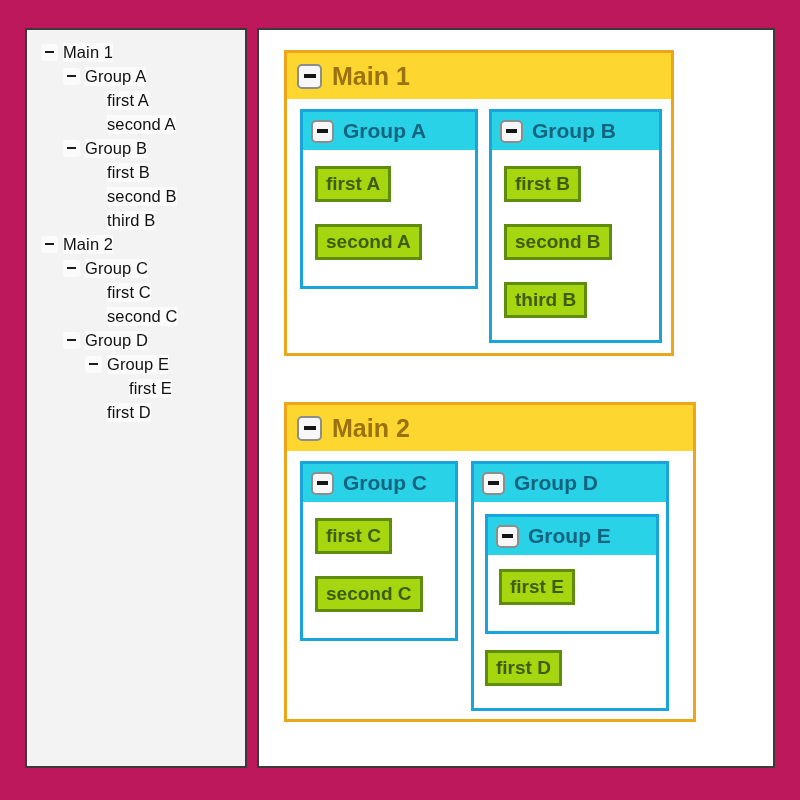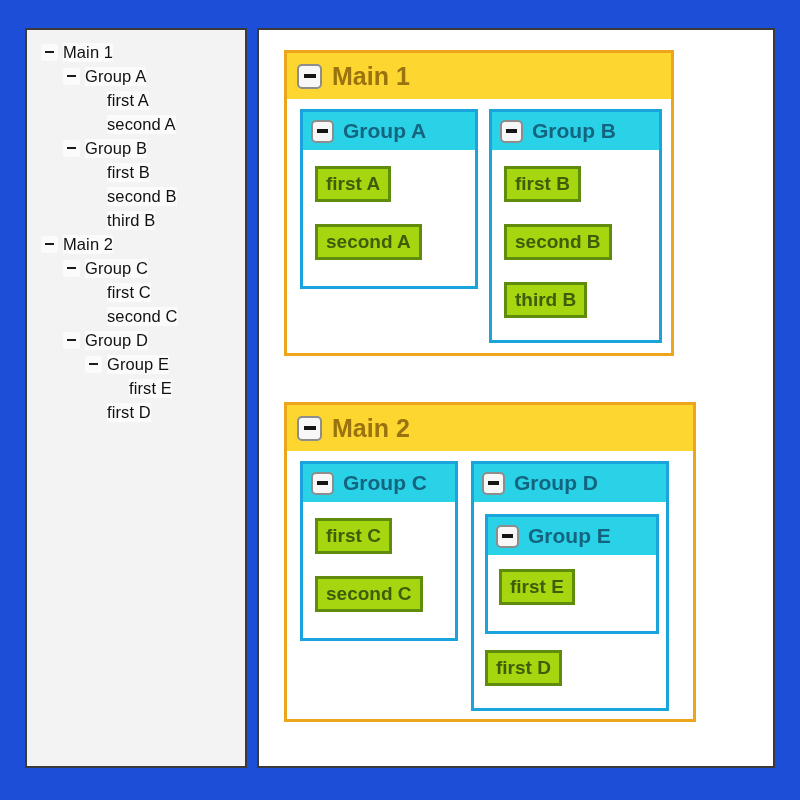--- a/index.html
+++ b/index.html
@@ -5,21 +5,21 @@
   html, body {
     margin: 0;
     padding: 0;
     background: #ffffff;
     font-family: "Liberation Sans", sans-serif;
   }
   #app {
     position: relative;
     width: 800px;
     height: 800px;
-    background: #1d4ed8;
+    background: #be185d;
     overflow: hidden;
   }
 
   
   .tree-panel {
     position: absolute;
     left: 25px;
     top: 28px;
     width: 222px;
     height: 740px;

